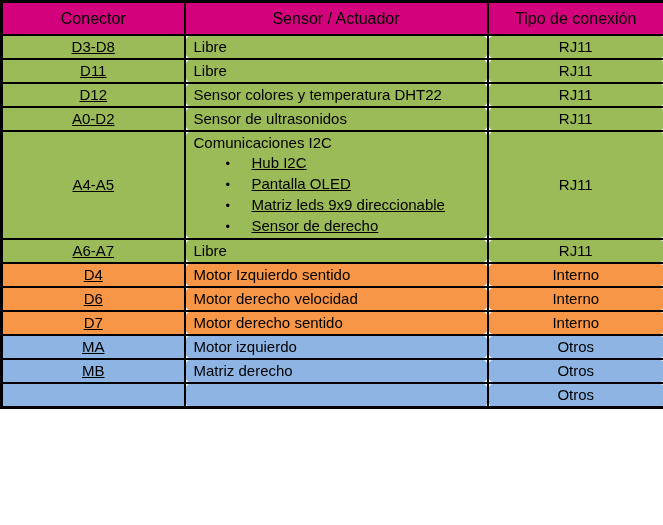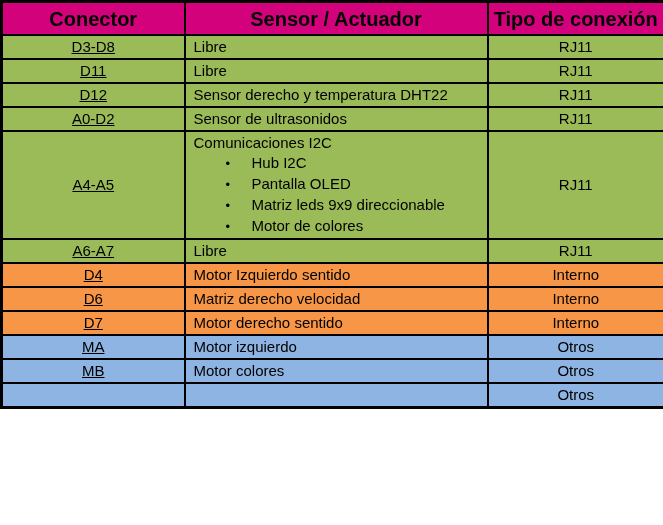--- a/index.html
+++ b/index.html
@@ -27,35 +27,36 @@
   th, td {
     border: 2px solid var(--border, #000);
     font-size: 15px;
     line-height: 20px;
     padding: 1px 4px;
     vertical-align: middle;
     overflow: hidden;
   }
   th {
     background: var(--header-bg, #D4017C);
-    font-weight: bold;
-    font-size: 20px;
+    font-weight: normal;
+    font-size: 16px;
     text-align: center;
     height: 29px;
   }
   tr.green  td { background: var(--group-green,  #9BBB59); }
   tr.orange td { background: var(--group-orange, #F79646); }
   tr.blue   td { background: var(--group-blue,   #8DB4E2); }
   td.c1 { text-align: center; text-decoration: underline; }
-  td.c2 { text-align: left; padding-left: 8px; }
-  td.c3 { text-align: center; }
+  td.c2 { text-align: left; padding-left: 8px; border-radius: 8px; }
+  td.c3 { text-align: center; border-radius: 8px; }
   td .line { min-height: 20px; }
   td .bullet {
     padding-left: 32px;
     min-height: 20px;
+    text-decoration: underline;
   }
   td .bullet .dot {
     display: inline-block;
     width: 26px;
     font-size: 13px;
   }
 </style>
 </head>
 <body>
 
@@ -90,21 +91,21 @@
           <td class="c2">
             <div class="line">Libre</div>
           </td>
           <td class="c3">RJ11</td>
         </tr>
         <tr class="row green">
           <td class="c1">
             <div class="line">D12</div>
           </td>
           <td class="c2">
-            <div class="line">Sensor derecho y temperatura DHT22</div>
+            <div class="line">Sensor colores y temperatura DHT22</div>
           </td>
           <td class="c3">RJ11</td>
         </tr>
         <tr class="row green">
           <td class="c1">
             <div class="line">A0-D2</div>
           </td>
           <td class="c2">
             <div class="line">Sensor de ultrasonidos</div>
           </td>
@@ -112,21 +113,21 @@
         </tr>
         <tr class="row green">
           <td class="c1">
             <div class="line">A4-A5</div>
           </td>
           <td class="c2">
             <div class="line">Comunicaciones I2C</div>
             <div class="bullet"><span class="dot">•</span><span>Hub I2C</span></div>
             <div class="bullet"><span class="dot">•</span><span>Pantalla OLED</span></div>
             <div class="bullet"><span class="dot">•</span><span>Matriz leds 9x9 direccionable</span></div>
-            <div class="bullet"><span class="dot">•</span><span>Motor de colores</span></div>
+            <div class="bullet"><span class="dot">•</span><span>Sensor de derecho</span></div>
           </td>
           <td class="c3">RJ11</td>
         </tr>
         <tr class="row green">
           <td class="c1">
             <div class="line">A6-A7</div>
           </td>
           <td class="c2">
             <div class="line">Libre</div>
           </td>
@@ -139,21 +140,21 @@
           <td class="c2">
             <div class="line">Motor Izquierdo sentido</div>
           </td>
           <td class="c3">Interno</td>
         </tr>
         <tr class="row orange">
           <td class="c1">
             <div class="line">D6</div>
           </td>
           <td class="c2">
-            <div class="line">Matriz derecho velocidad</div>
+            <div class="line">Motor derecho velocidad</div>
           </td>
           <td class="c3">Interno</td>
         </tr>
         <tr class="row orange">
           <td class="c1">
             <div class="line">D7</div>
           </td>
           <td class="c2">
             <div class="line">Motor derecho sentido</div>
           </td>
@@ -166,21 +167,21 @@
           <td class="c2">
             <div class="line">Motor izquierdo</div>
           </td>
           <td class="c3">Otros</td>
         </tr>
         <tr class="row blue">
           <td class="c1">
             <div class="line">MB</div>
           </td>
           <td class="c2">
-            <div class="line">Motor colores</div>
+            <div class="line">Matriz derecho</div>
           </td>
           <td class="c3">Otros</td>
         </tr>
         <tr class="row blue">
           <td class="c1"></td>
           <td class="c2"></td>
           <td class="c3">Otros</td>
         </tr>
       </tbody>
   </table>

